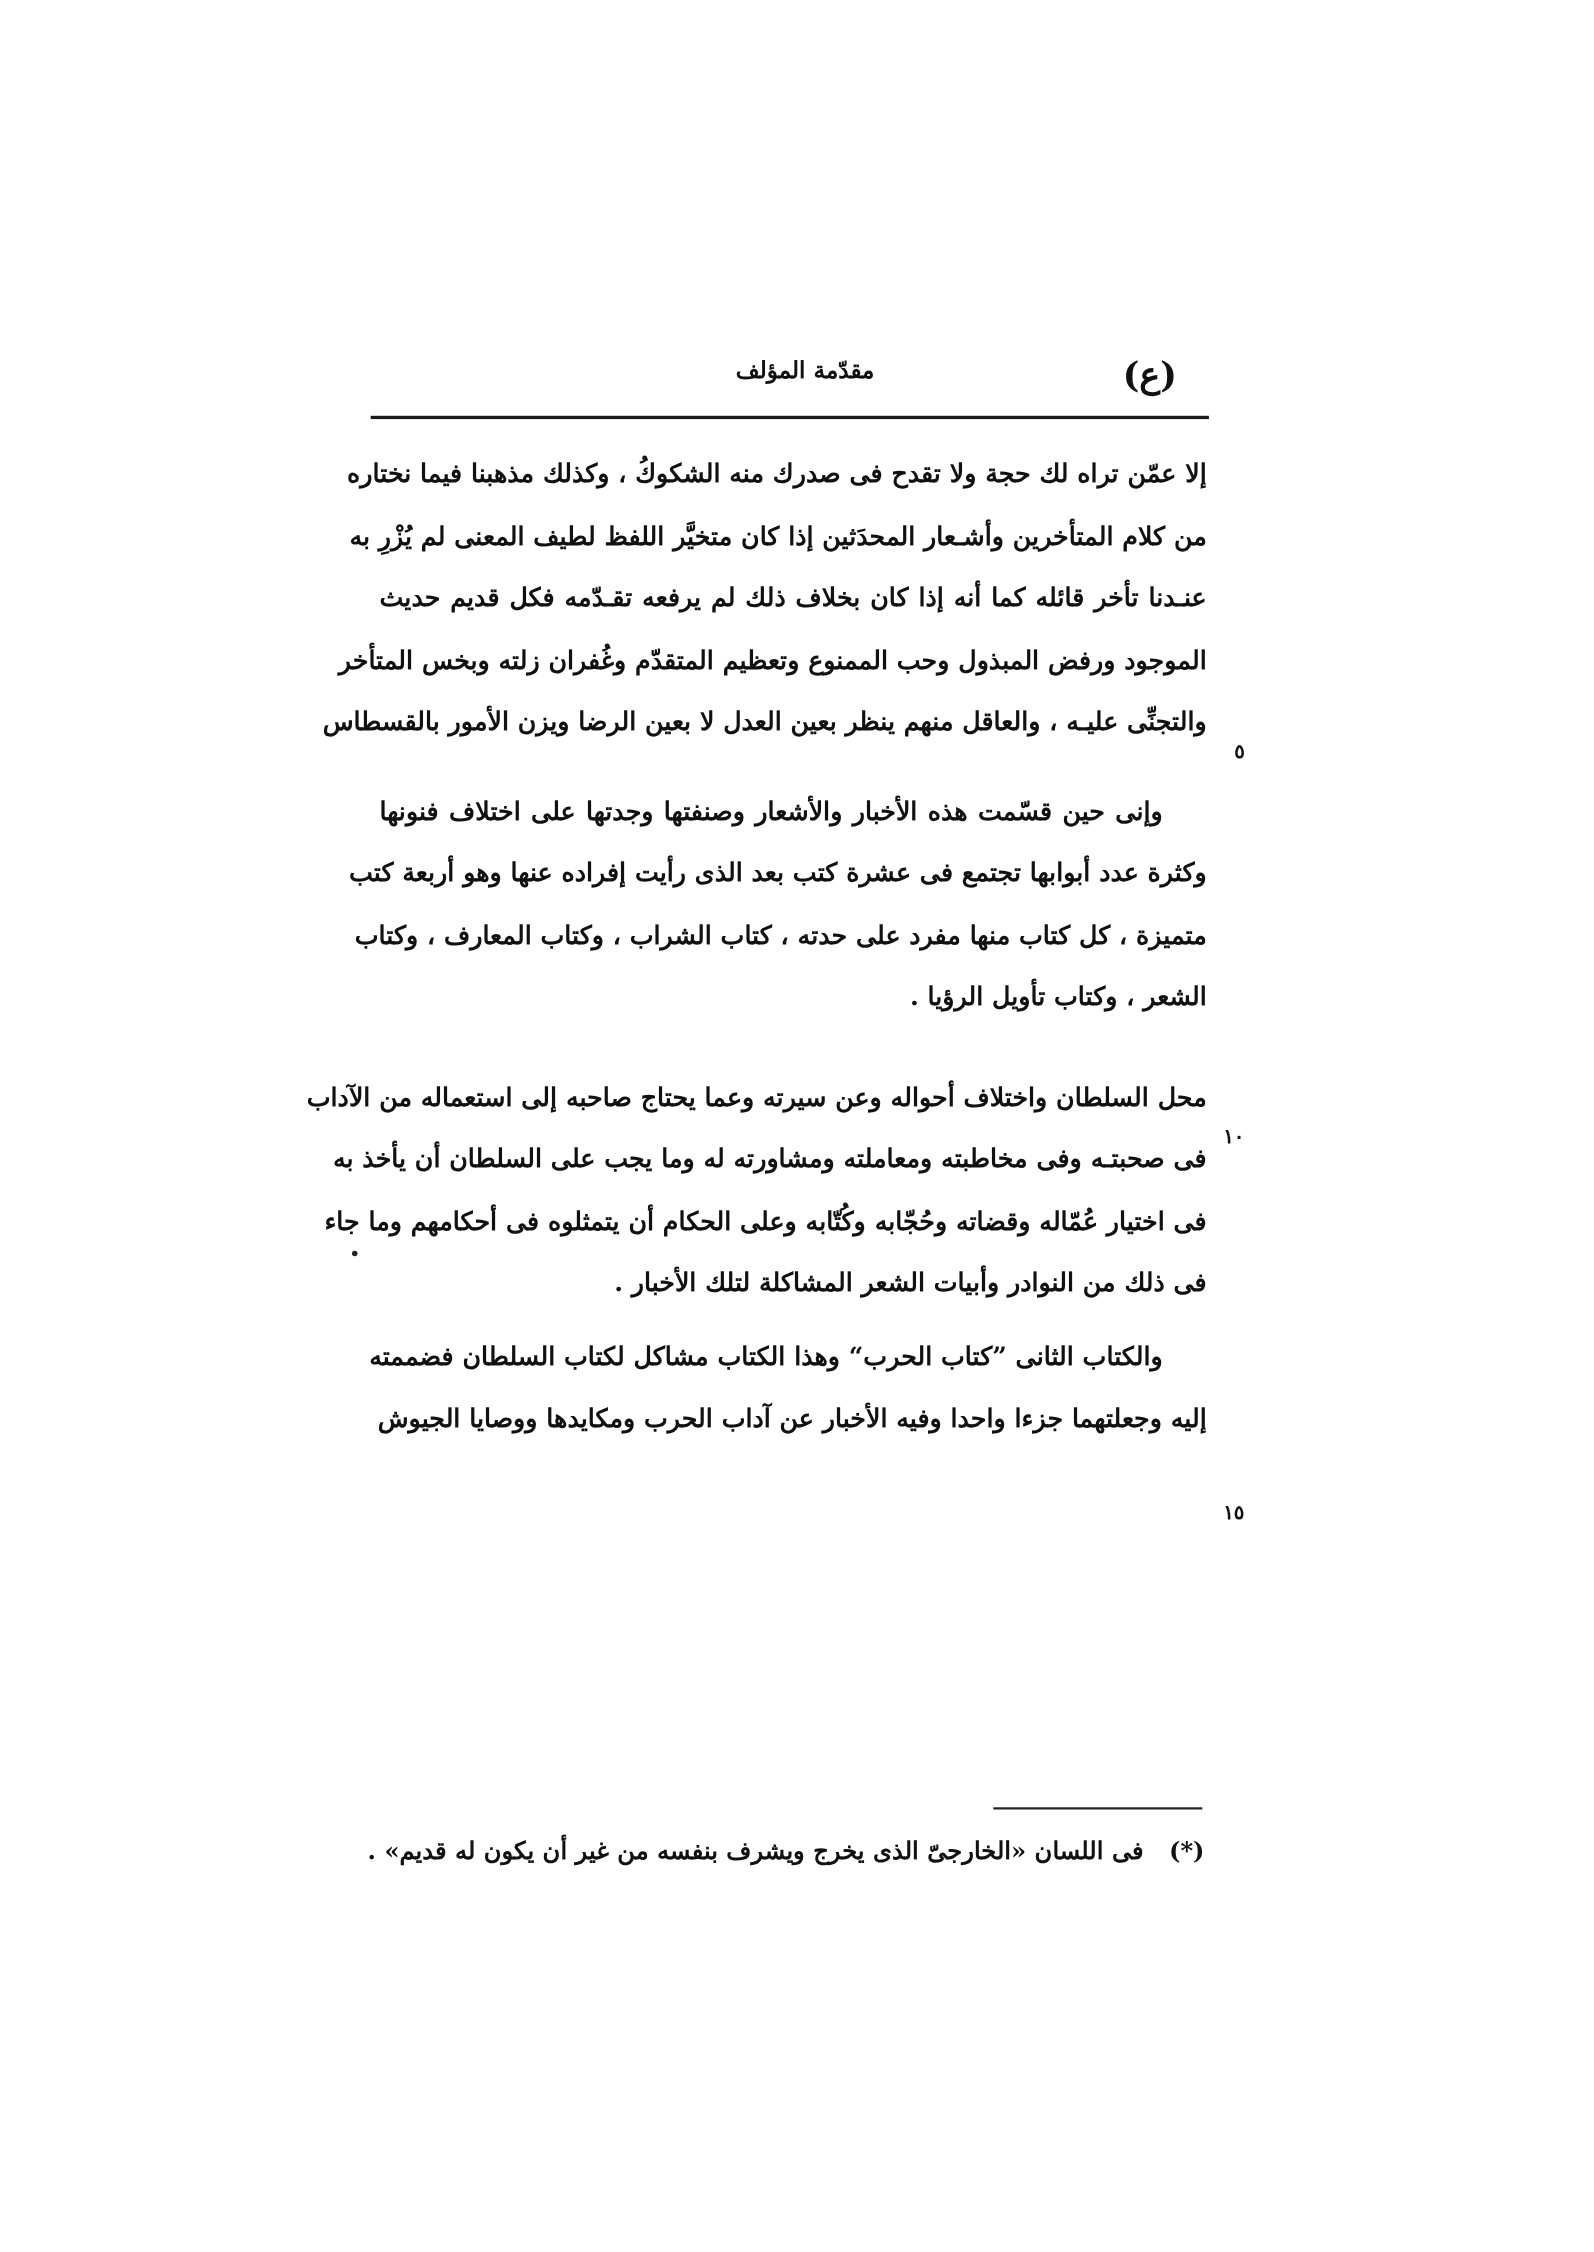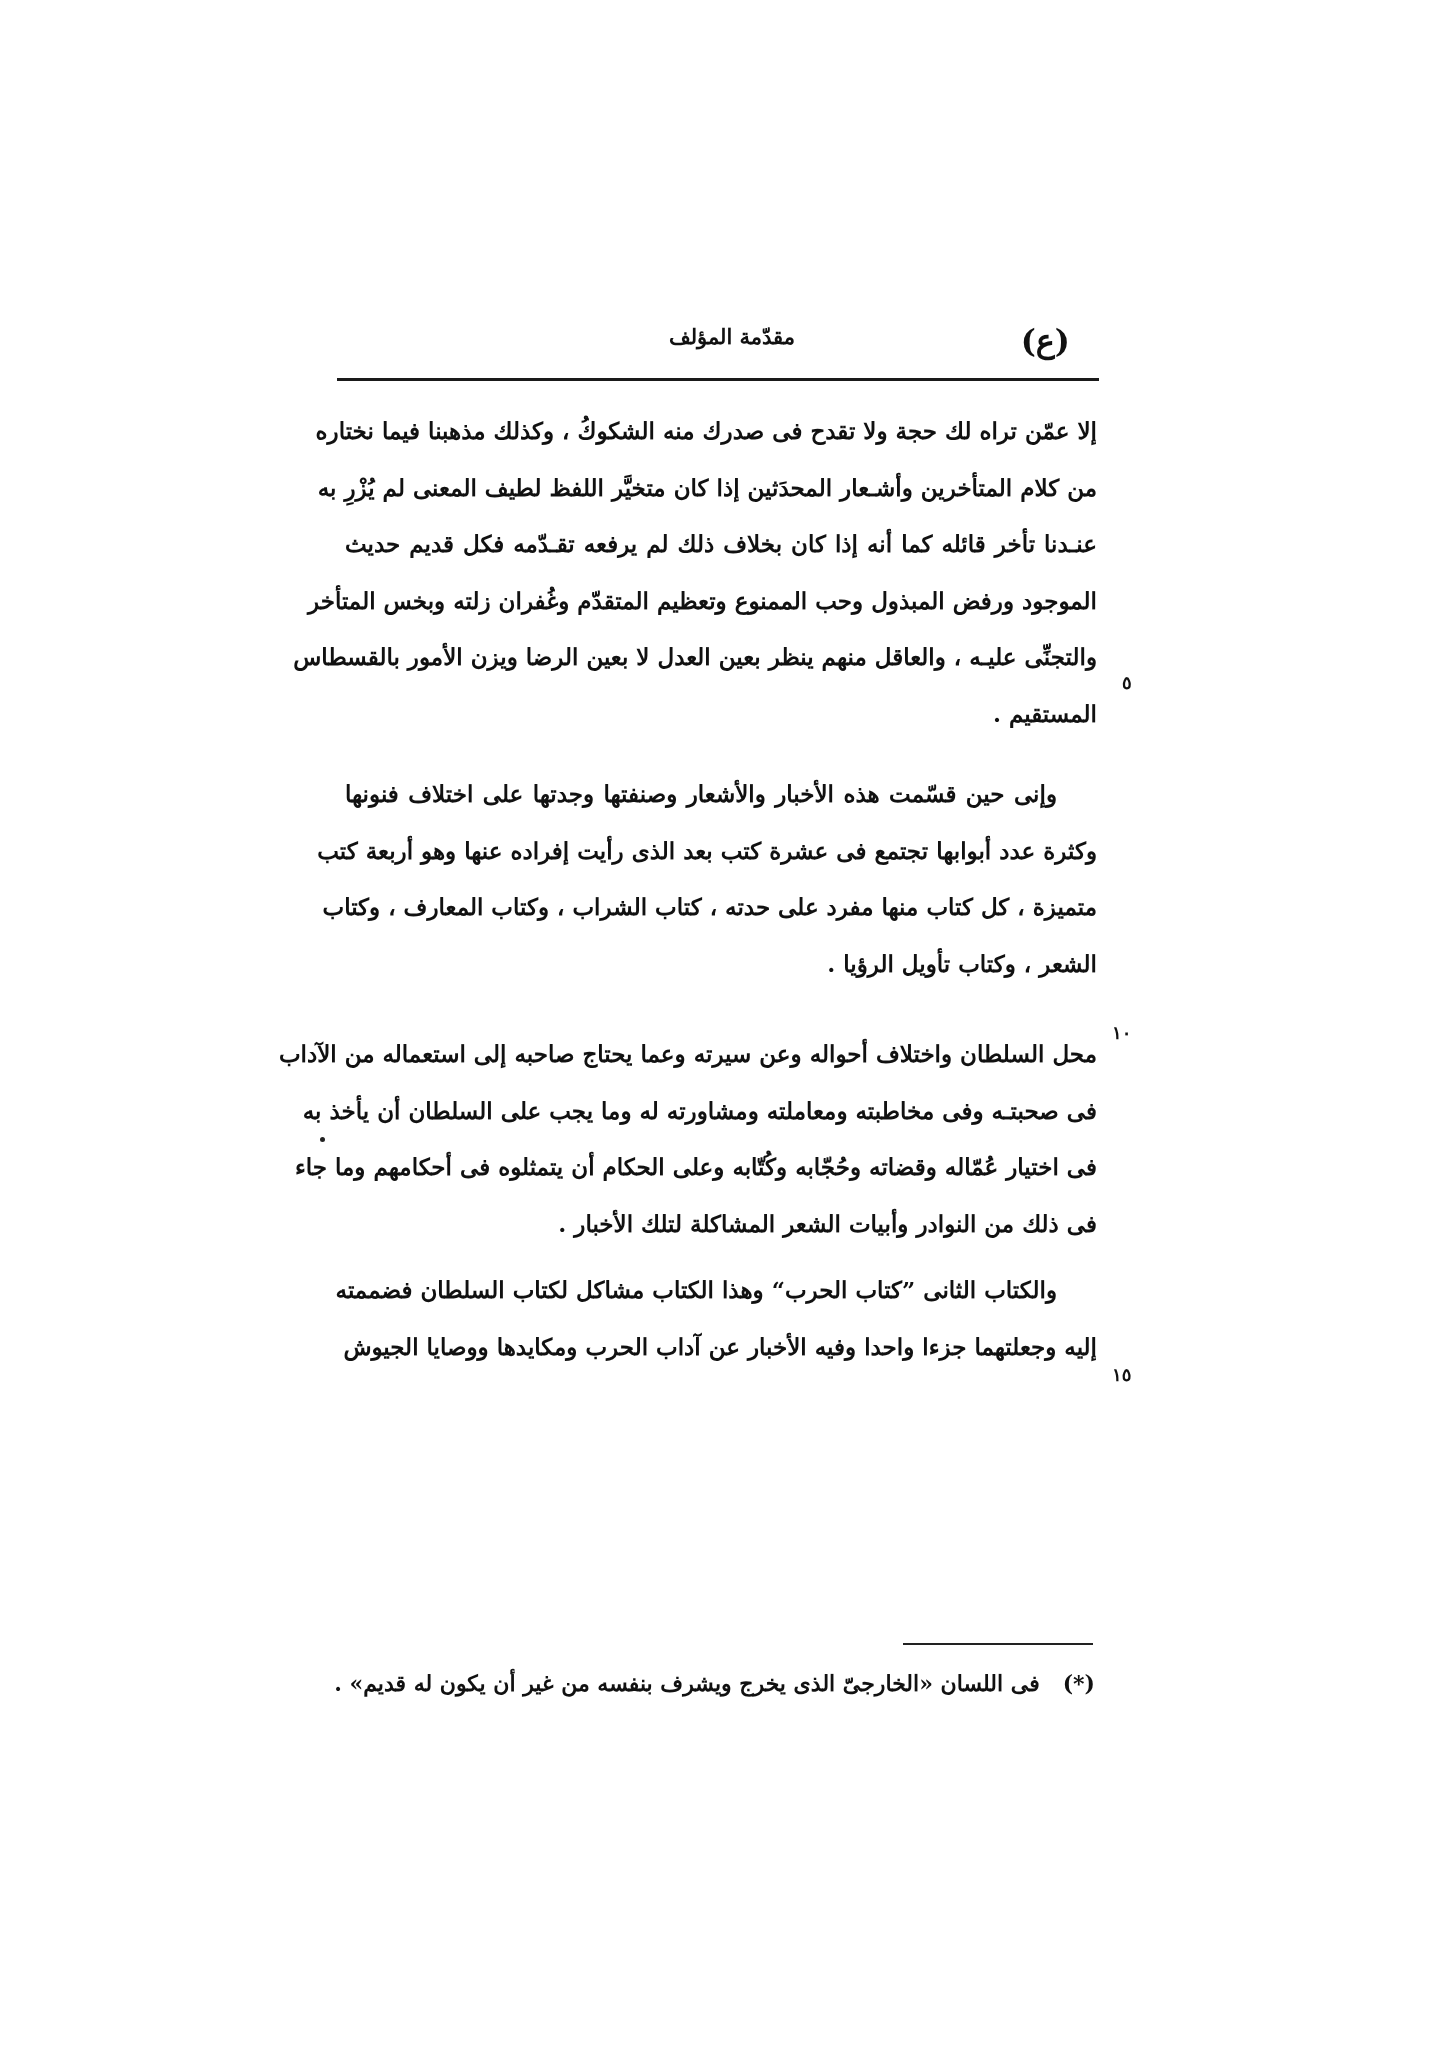--- a/index.html
+++ b/index.html
@@ -69,21 +69,20 @@
   <div class="header-rule"></div>
 
   <div class="body-text">
 
     <div>
       <span class="line">إلا عمّن تراه لك حجة ولا تقدح فى صدرك منه الشكوكُ ، وكذلك مذهبنا فيما نختاره</span>
       <span class="line">من كلام المتأخرين وأشـعار المحدَثين إذا كان متخيَّر اللفظ لطيف المعنى لم يُزْرِ به</span>
       <span class="line">عنـدنا تأخر قائله كما أنه إذا كان بخلاف ذلك لم يرفعه تقـدّمه فكل قديم حديث</span>
       <span class="line">الموجود ورفض المبذول وحب الممنوع وتعظيم المتقدّم وغُفران زلته وبخس المتأخر</span>
       <span class="line">والتجنِّى عليـه ، والعاقل منهم ينظر بعين العدل لا بعين الرضا ويزن الأمور بالقسطاس</span>
-      <span class="line last">المستقيم .</span>
     </div>
     <div class="para-gap"></div>
 
     <div>
       <span class="line indent">وإنى حين قسّمت هذه الأخبار والأشعار وصنفتها وجدتها على اختلاف فنونها</span>
       <span class="line">وكثرة عدد أبوابها تجتمع فى عشرة كتب بعد الذى رأيت إفراده عنها وهو أربعة كتب</span>
       <span class="line">متميزة ، كل كتاب منها مفرد على حدته ، كتاب الشراب ، وكتاب المعارف ، وكتاب</span>
       <span class="line last">الشعر ، وكتاب تأويل الرؤيا .</span>
     </div>
     <div class="para-gap" style="height:34px;"></div>

